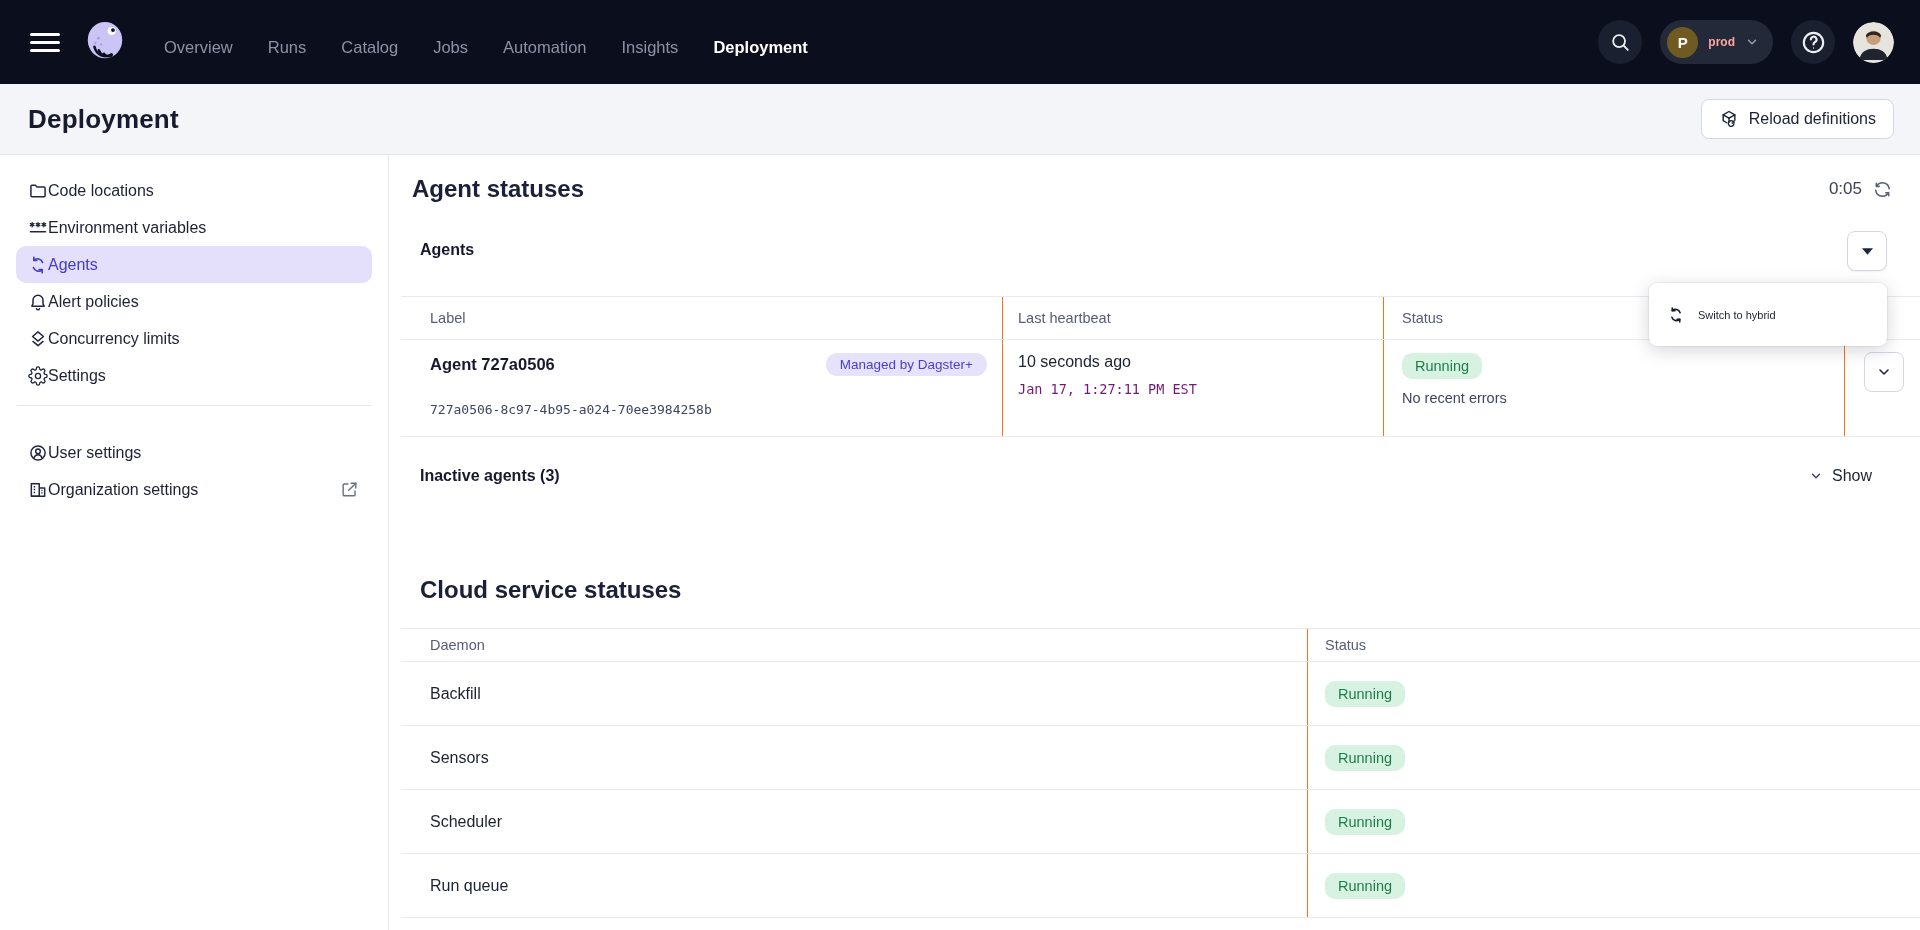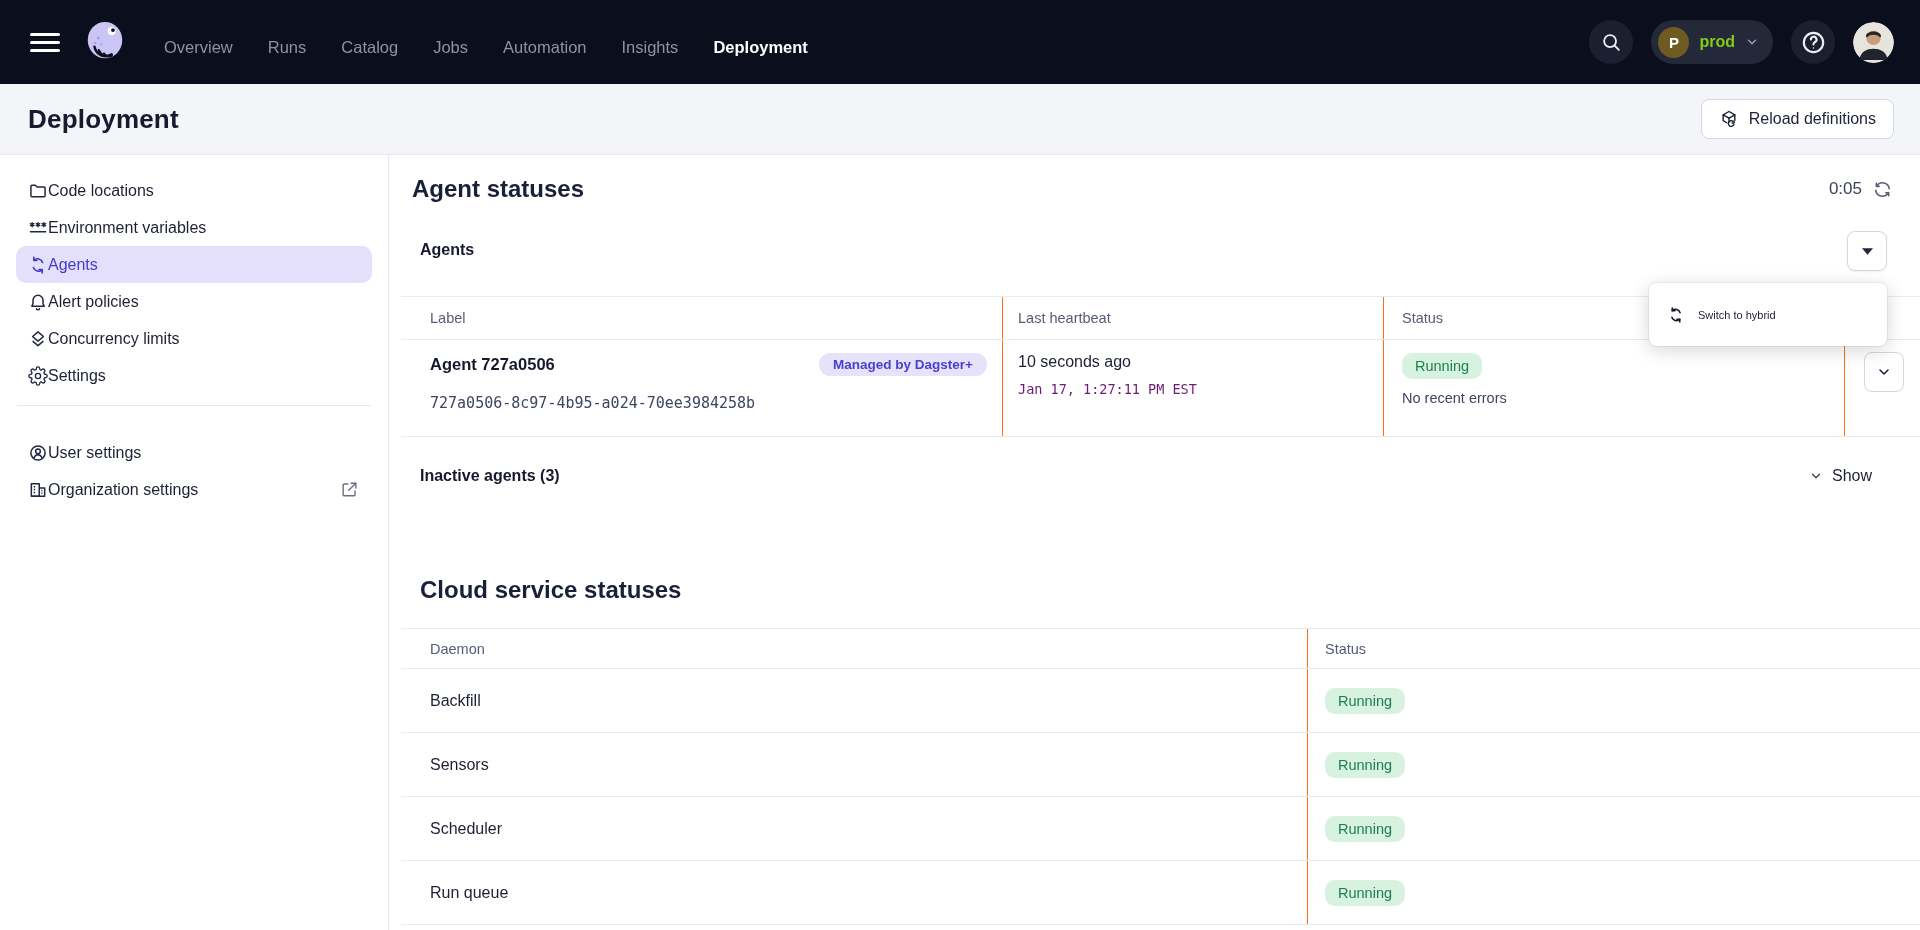--- a/index.html
+++ b/index.html
@@ -12,21 +12,21 @@
   .hamburger{ width:30px; display:flex; flex-direction:column; gap:5px; cursor:pointer; margin-left:4px;}
   .hamburger i{ display:block; height:3px; background:#fff; border-radius:2px; }
   .logo{ width:46px; height:46px; margin-left:22px; display:flex; }
   .navlinks{ display:flex; gap:35px; margin-left:36px; }
   .navlink{ font-size:16.5px; color:#8C93A6; cursor:pointer;margin-top:11px; }
   .navlink.active{ color:#fff; font-weight:700; }
   .nav-right{ margin-left:auto; display:flex; align-items:center; gap:18px; }
   .nav-circle-btn{ width:44px; height:44px; border-radius:50%; background:#1B2030; display:flex; align-items:center; justify-content:center; cursor:pointer; }
   .env-chip{ height:44px; border-radius:22px; background:#232938; display:flex; align-items:center; padding:0 14px 0 7px; gap:10px; cursor:pointer; }
   .env-initial{ width:31px; height:31px; border-radius:50%; background:#6F5B22; color:#fff; font-size:15px; font-weight:700; display:flex; align-items:center; justify-content:center; }
-  .env-name{ color:#84cc16; font-size:16px; font-weight:600; }
+  .env-name{ color:#fca5a5; font-size:12px; font-weight:600; }
   .env-chip .chev{ color:#9AA0B2; display:flex; }
   .avatar{ width:41px; height:41px; border-radius:50%; overflow:hidden; cursor:pointer; }
 
   
   .pageheader{ height:71px; background:#F4F5F8; border-bottom:1px solid #E5E7EE; display:flex; align-items:center; padding:0 26px 0 28px; }
   .page-title{ font-size:26px; font-weight:700; color:#161B30; letter-spacing:.2px; }
   .reload-btn{ margin-left:auto; display:flex; align-items:center; gap:10px; background:#fff; border:1px solid #D4D8E2; border-radius:8px; padding:9px 17px; font-size:16px; color:#1C2134; cursor:pointer; font-family:inherit; }
   .reload-btn svg{ color:#1C2134; }
 
   
@@ -48,33 +48,33 @@
   .timer-text{ font-size:17px; color:#3C4257; }
   .timer .ricon{ color:#5A6076; display:flex; cursor:pointer; }
   .h2-agents{ position:absolute; top:86px; left:31px; font-size:16px; font-weight:700; color:#16192E; }
   .caret-btn{ position:absolute; top:76px; right:33px; width:40px; height:40px; background:#fff; border:1px solid #D3D7E1; border-radius:8px; display:flex; align-items:center; justify-content:center; cursor:pointer; box-shadow:0 1px 2px rgba(16,22,45,.06); color:#21263C; }
 
   .tbl{ position:absolute; left:12px; right:0; }
   .tbl-1{ top:141px; }
   .tbl-2{ top:473px; }
   .thead{ display:grid; border-top:1px solid #E8EAF0; border-bottom:1px solid #E8EAF0; }
   .tbl-1 .thead{ grid-template-columns:602px 381px 461px 1fr; height:44px; }
-  .tbl-2 .thead{ grid-template-columns:907px 1fr; height:41px; }
+  .tbl-2 .thead{ grid-template-columns:907px 1fr; height:34px; }
   .th{ display:flex; align-items:center; font-size:14.5px; color:#565C77; }
   .td-border{ border-right:1px solid #f97316; }
   .pad-a{ padding-left:29px; } .pad-b{ padding-left:15px; } .pad-c{ padding-left:18px; } .pad-d{ padding-left:17px; }
 
   .trow{ display:grid; border-bottom:1px solid #E8EAF0; }
   .tbl-1 .trow{ grid-template-columns:602px 381px 461px 1fr; height:97px; }
   .tbl-2 .trow{ grid-template-columns:907px 1fr; height:64px; }
   .cell{ padding-top:13px; }
   .cell-flexline{ display:flex; align-items:center; padding-right:15px;gap:12px; }
   .agent-name{ font-size:16.5px; font-weight:700; color:#16192E; }
-  .pill-purple{ margin-left:auto; background:#E6E2F9; color:#4A3FD1; font-size:13.5px; border-radius:13px; padding:4px 14px; white-space:nowrap;font-weight:bold; }
-  .uuid{ margin-top:18px; font-size:15px; color:#3E4560; }
+  .pill-purple{ margin-left:auto; background:#E6E2F9; color:#4A3FD1; font-size:13.5px; border-radius:13px; padding:4px 14px; white-space:nowrap; }
+  .uuid{ margin-top:26px; font-size:13px; color:#3E4560; }
   .hb-rel{ font-size:16px; color:#1C2134; }
   .hb-abs{ margin-top:10px; font-size:13.5px; color:#701a75; }
   .badge-green{ display:inline-block; background:#D7F2E1; color:#1B7F4C; font-size:14.5px; border-radius:10px; padding:5px 13px; }
   .status-note{ margin-top:11px; font-size:14.5px; color:#3E4560; }
   .vcell{ display:flex; align-items:center; font-size:16px; color:#1C2134; padding-top:0; }
 
   .row-chevron-btn{ position:absolute; top:197px; right:16px; width:40px; height:40px; background:#fff; border:1px solid #D3D7E1; border-radius:8px; display:flex; align-items:center; justify-content:center; cursor:pointer; color:#21263C; z-index:5; }
 
   .inactive-row{ position:absolute; top:312px; left:31px; right:48px; display:flex; align-items:center; }
   .h3-inactive{ font-size:16px; font-weight:700; color:#16192E; }

